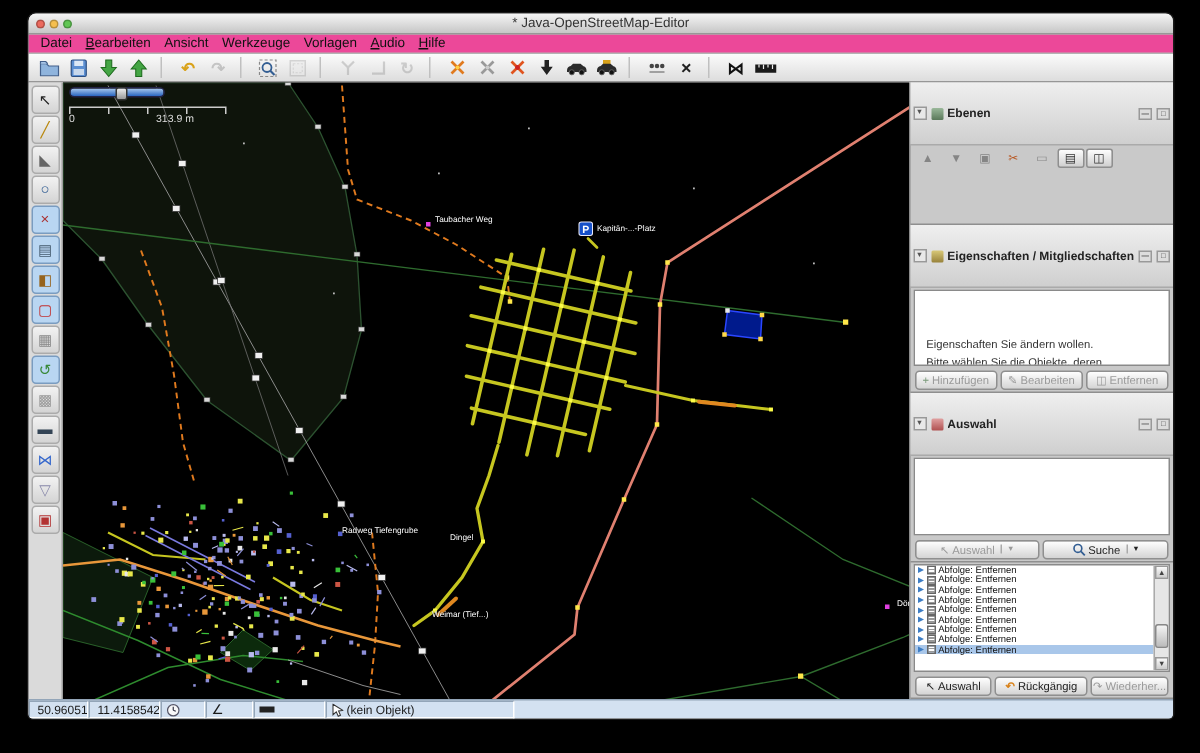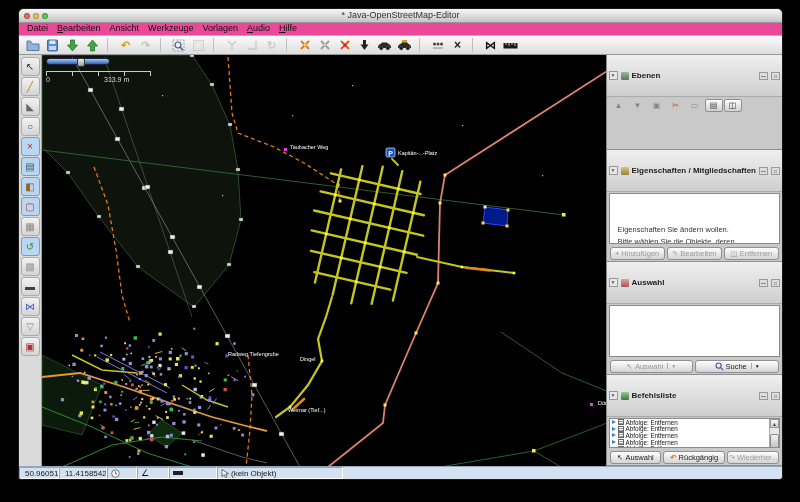--- a/index.html
+++ b/index.html
@@ -718,27 +718,20 @@
                   <circle cx="3.6" cy="3.6" r="2.6" fill="none" stroke="#335e93" stroke-width="1.1"></circle>
                   <line x1="5.6" y1="5.6" x2="8.2" y2="8.2" stroke="#335e93" stroke-width="1.2"></line>
                 </svg>
             <span>Suche</span>
                 <span class="ddarrow">▼</span>
           </div>
         </div>
       </div>
 
       <div class="panel" id="panel-cmds">
-        <div class="phead">
-          <span class="pcollapse">▼</span>
-          <span class="hicon" style="background:linear-gradient(#98c898,#3a7a3a)"></span>
-          <span class="ptitle">Befehlsliste</span>
-          <span class="pwin">―</span>
-          <span class="pwin">□</span>
-        </div>
         <div class="pbody">
           <div id="cmdrows" style="margin-right:10px">
                 <div class="crow">
                   <span class="ctri"></span>
                   <span class="clst"></span>
                   <span>Abfolge: Entfernen</span>
                 </div>
                 <div class="crow">
                   <span class="ctri"></span>
                   <span class="clst"></span>

